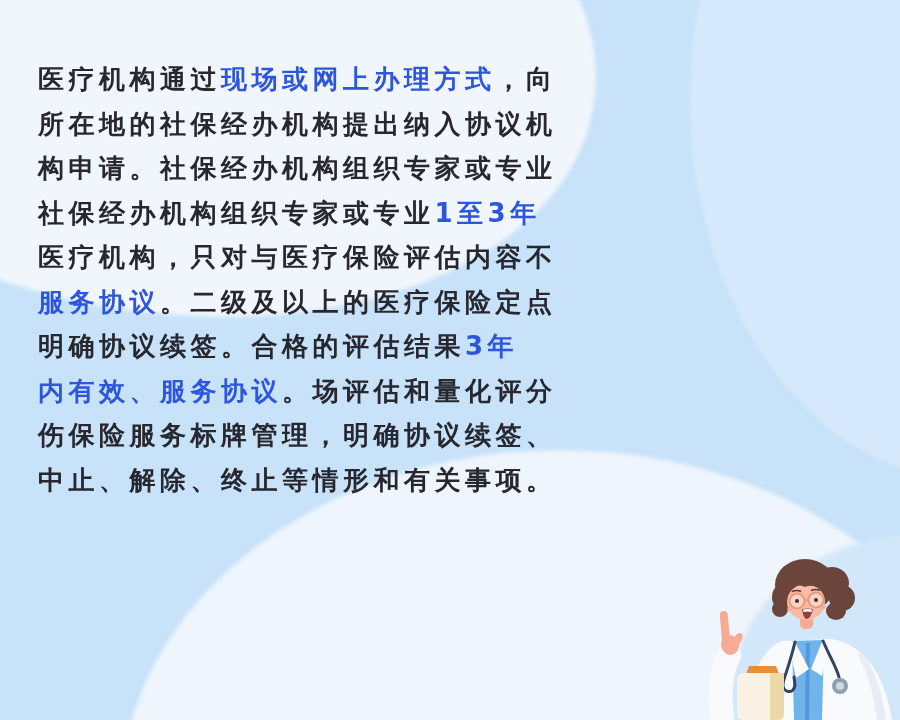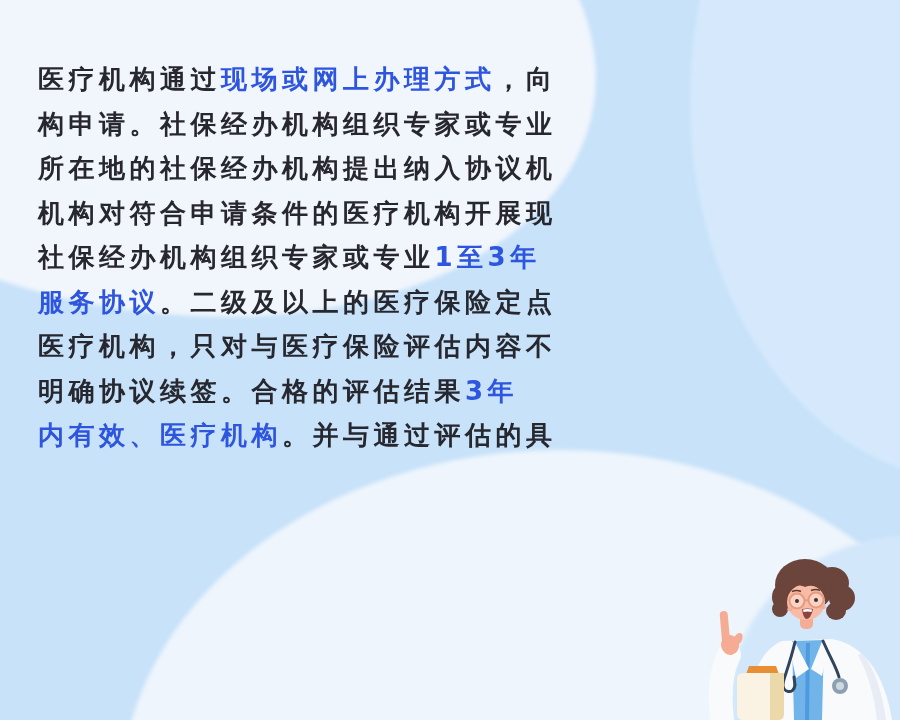--- a/index.html
+++ b/index.html
@@ -51,28 +51,29 @@
 
 <div class="stage">
 
   <div class="blob blob-right"></div>
   <div class="blob blob-top-left"></div>
   <div class="blob blob-bottom"></div>
   <div class="blob blob-bottom-right"></div>
 
   <div class="text-block">
     <div class="l"><span>医疗机构通过</span><span class="hl">现场或网上办理方式</span><span>，向</span></div>
+    <div class="l"><span>所在地的社保经办机构提出纳入协议机</span></div>
     <div class="l"><span>构申请。社保经办机构组织专家或专业</span></div>
-    <div class="l"><span>所在地的社保经办机构提出纳入协议机</span></div>
-    <div class="l"><span>机构对符合申请条件的医疗机构开展现</span></div>
     <div class="l"><span>社保经办机构组织专家或专业</span><span class="hl">1至3年</span></div>
+    <div class="l"><span>医疗机构，只对与医疗保险评估内容不</span></div>
     <div class="l"><span class="hl">服务协议</span><span>。二级及以上的医疗保险定点</span></div>
-    <div class="l"><span>医疗机构，只对与医疗保险评估内容不</span></div>
     <div class="l"><span>明确协议续签。合格的评估结果</span><span class="hl">3年</span></div>
-    <div class="l"><span class="hl">内有效、医疗机构</span><span>。并与通过评估的具</span></div>
+    <div class="l"><span class="hl">内有效、服务协议</span><span>。场评估和量化评分</span></div>
+    <div class="l"><span>伤保险服务标牌管理，明确协议续签、</span></div>
+    <div class="l"><span>中止、解除、终止等情形和有关事项。</span></div>
   </div>
 
   <svg class="doctor" viewBox="0 0 210 175" xmlns="http://www.w3.org/2000/svg">
 
     <g>
       <path d="M56,175 C58,132 72,104 92,96 L142,94 C172,99 194,126 202,175 Z" fill="#f8fafc"></path>
       <path d="M168,110 C178,128 184,150 187,175 L196,175 C192,146 184,122 172,108 Z" fill="#e3e9f1" opacity="0.8"></path>
     </g>
 
     <path d="M102,96 L134,95 L132,175 L104,175 Z" fill="#70b4ea"></path>

